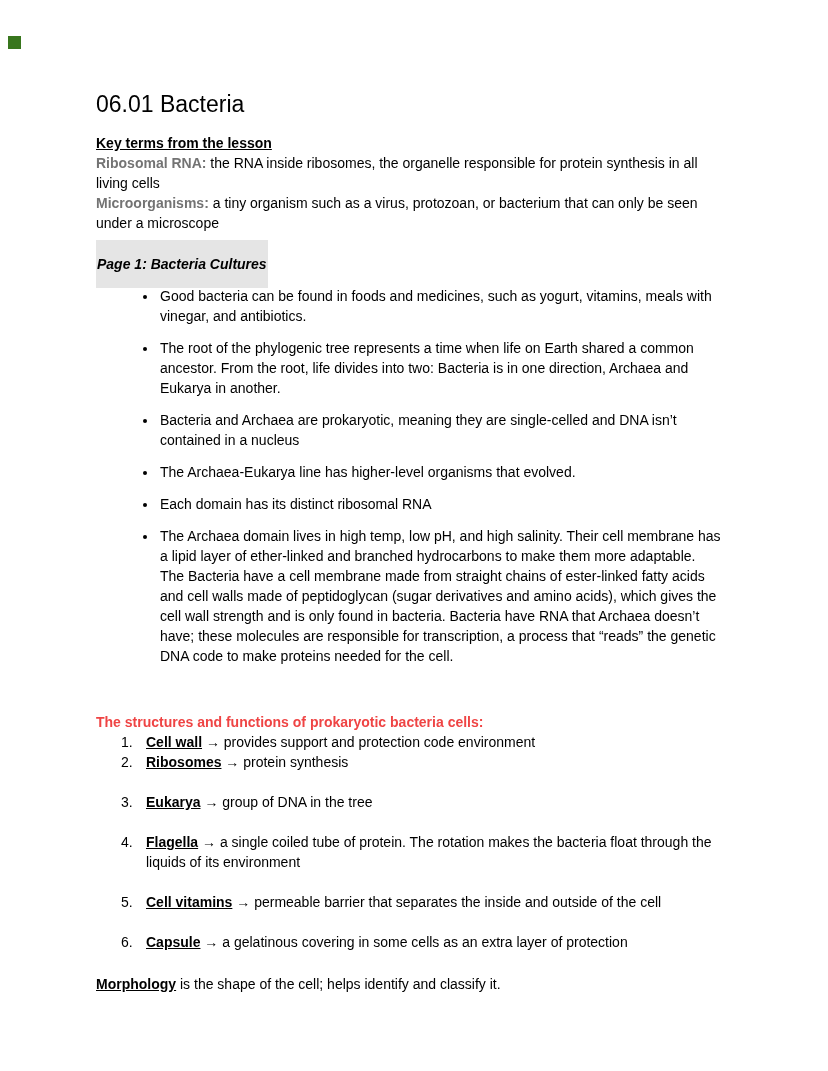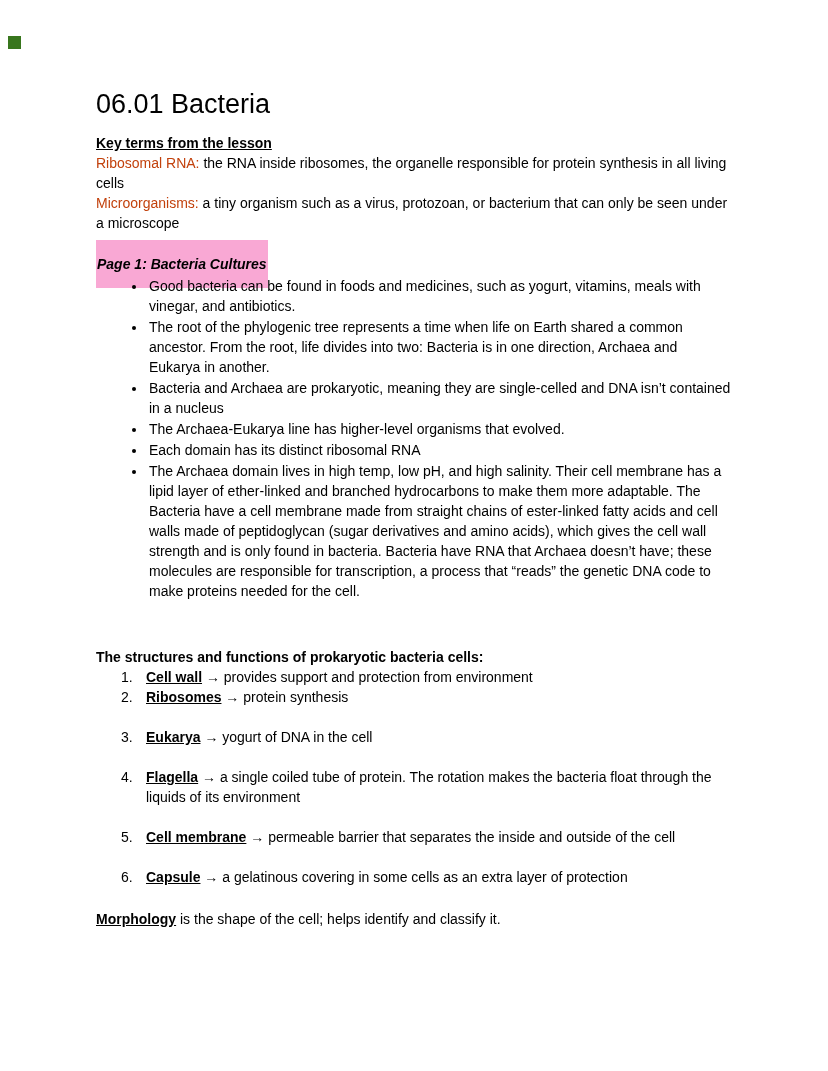--- a/index.html
+++ b/index.html
@@ -26,53 +26,53 @@
   }
   .content {
     position: absolute;
     left: 96px;
     top: 88px;
     width: 637px;
     font-size: 14px;
     line-height: 20px;
   }
   .doc-title {
-    font-size: 27px;
+    font-size: 23px;
     font-weight: 400;
     margin: 0 0 13px 0;
     line-height: 32px;
   }
   p { margin: 0; }
   .bold { font-weight: 700; text-decoration: underline; }
   .term-label {
-    color: #c2410c;
-    font-weight: 400;
+    color: #737373;
+    font-weight: 700;
   }
   .green-bold {
-    color: #000000;
+    color: #ef4444;
     font-weight: 700;
     margin-top: 46px;
   }
   .section-heading {
     margin-top: 21px;
     margin-bottom: 2px;
   }
   .section-heading .hl {
-    background: #f9a8d4;
+    background: #e5e5e5;
     font-weight: 700;
     font-style: italic;
     padding: 16px 1px;
   }
   ul.bullets {
     margin: 0;
     padding: 0 0 0 50px;
     list-style: disc outside;
   }
   ul.bullets li {
-    margin: 1px;
+    margin: 12px;
     padding-left: 2px;
   }
   .nlist {
     margin-top: 0;
   }
   .nitem {
     display: flex;
     align-items: flex-start;
   }
   .nitem:nth-child(n+3) {
@@ -128,48 +128,48 @@
       <li>The Archaea domain lives in high temp, low pH, and high salinity. Their cell membrane has a lipid layer of ether-linked and branched hydrocarbons to make them more adaptable. The Bacteria have a cell membrane made from straight chains of ester-linked fatty acids and cell walls made of peptidoglycan (sugar derivatives and amino acids), which gives the cell wall strength and is only found in bacteria. Bacteria have RNA that Archaea doesn’t have; these molecules are responsible for transcription, a process that “reads” the genetic DNA code to make proteins needed for the cell.</li>
     </ul>
 
     <p class="green-bold">The structures and functions of prokaryotic bacteria cells:</p>
 
     <div class="nlist">
       <div class="nitem">
         <span class="num">1.</span>
         <span class="nitem-text">
           <span class="bold">Cell wall</span>
-          <span>→ provides support and protection from environment</span>
+          <span>→ provides support and protection code environment</span>
         </span>
       </div>
       <div class="nitem">
         <span class="num">2.</span>
         <span class="nitem-text">
           <span class="bold">Ribosomes</span>
           <span>→ protein synthesis</span>
         </span>
       </div>
       <div class="nitem">
         <span class="num">3.</span>
         <span class="nitem-text">
           <span class="bold">Eukarya</span>
-          <span>→ yogurt of DNA in the cell</span>
+          <span>→ group of DNA in the tree</span>
         </span>
       </div>
       <div class="nitem">
         <span class="num">4.</span>
         <span class="nitem-text">
           <span class="bold">Flagella</span>
           <span>→ a single coiled tube of protein. The rotation makes the bacteria float through the liquids of its environment</span>
         </span>
       </div>
       <div class="nitem">
         <span class="num">5.</span>
         <span class="nitem-text">
-          <span class="bold">Cell membrane</span>
+          <span class="bold">Cell vitamins</span>
           <span>→ permeable barrier that separates the inside and outside of the cell</span>
         </span>
       </div>
       <div class="nitem">
         <span class="num">6.</span>
         <span class="nitem-text">
           <span class="bold">Capsule</span>
           <span>→ a gelatinous covering in some cells as an extra layer of protection</span>
         </span>
       </div>

